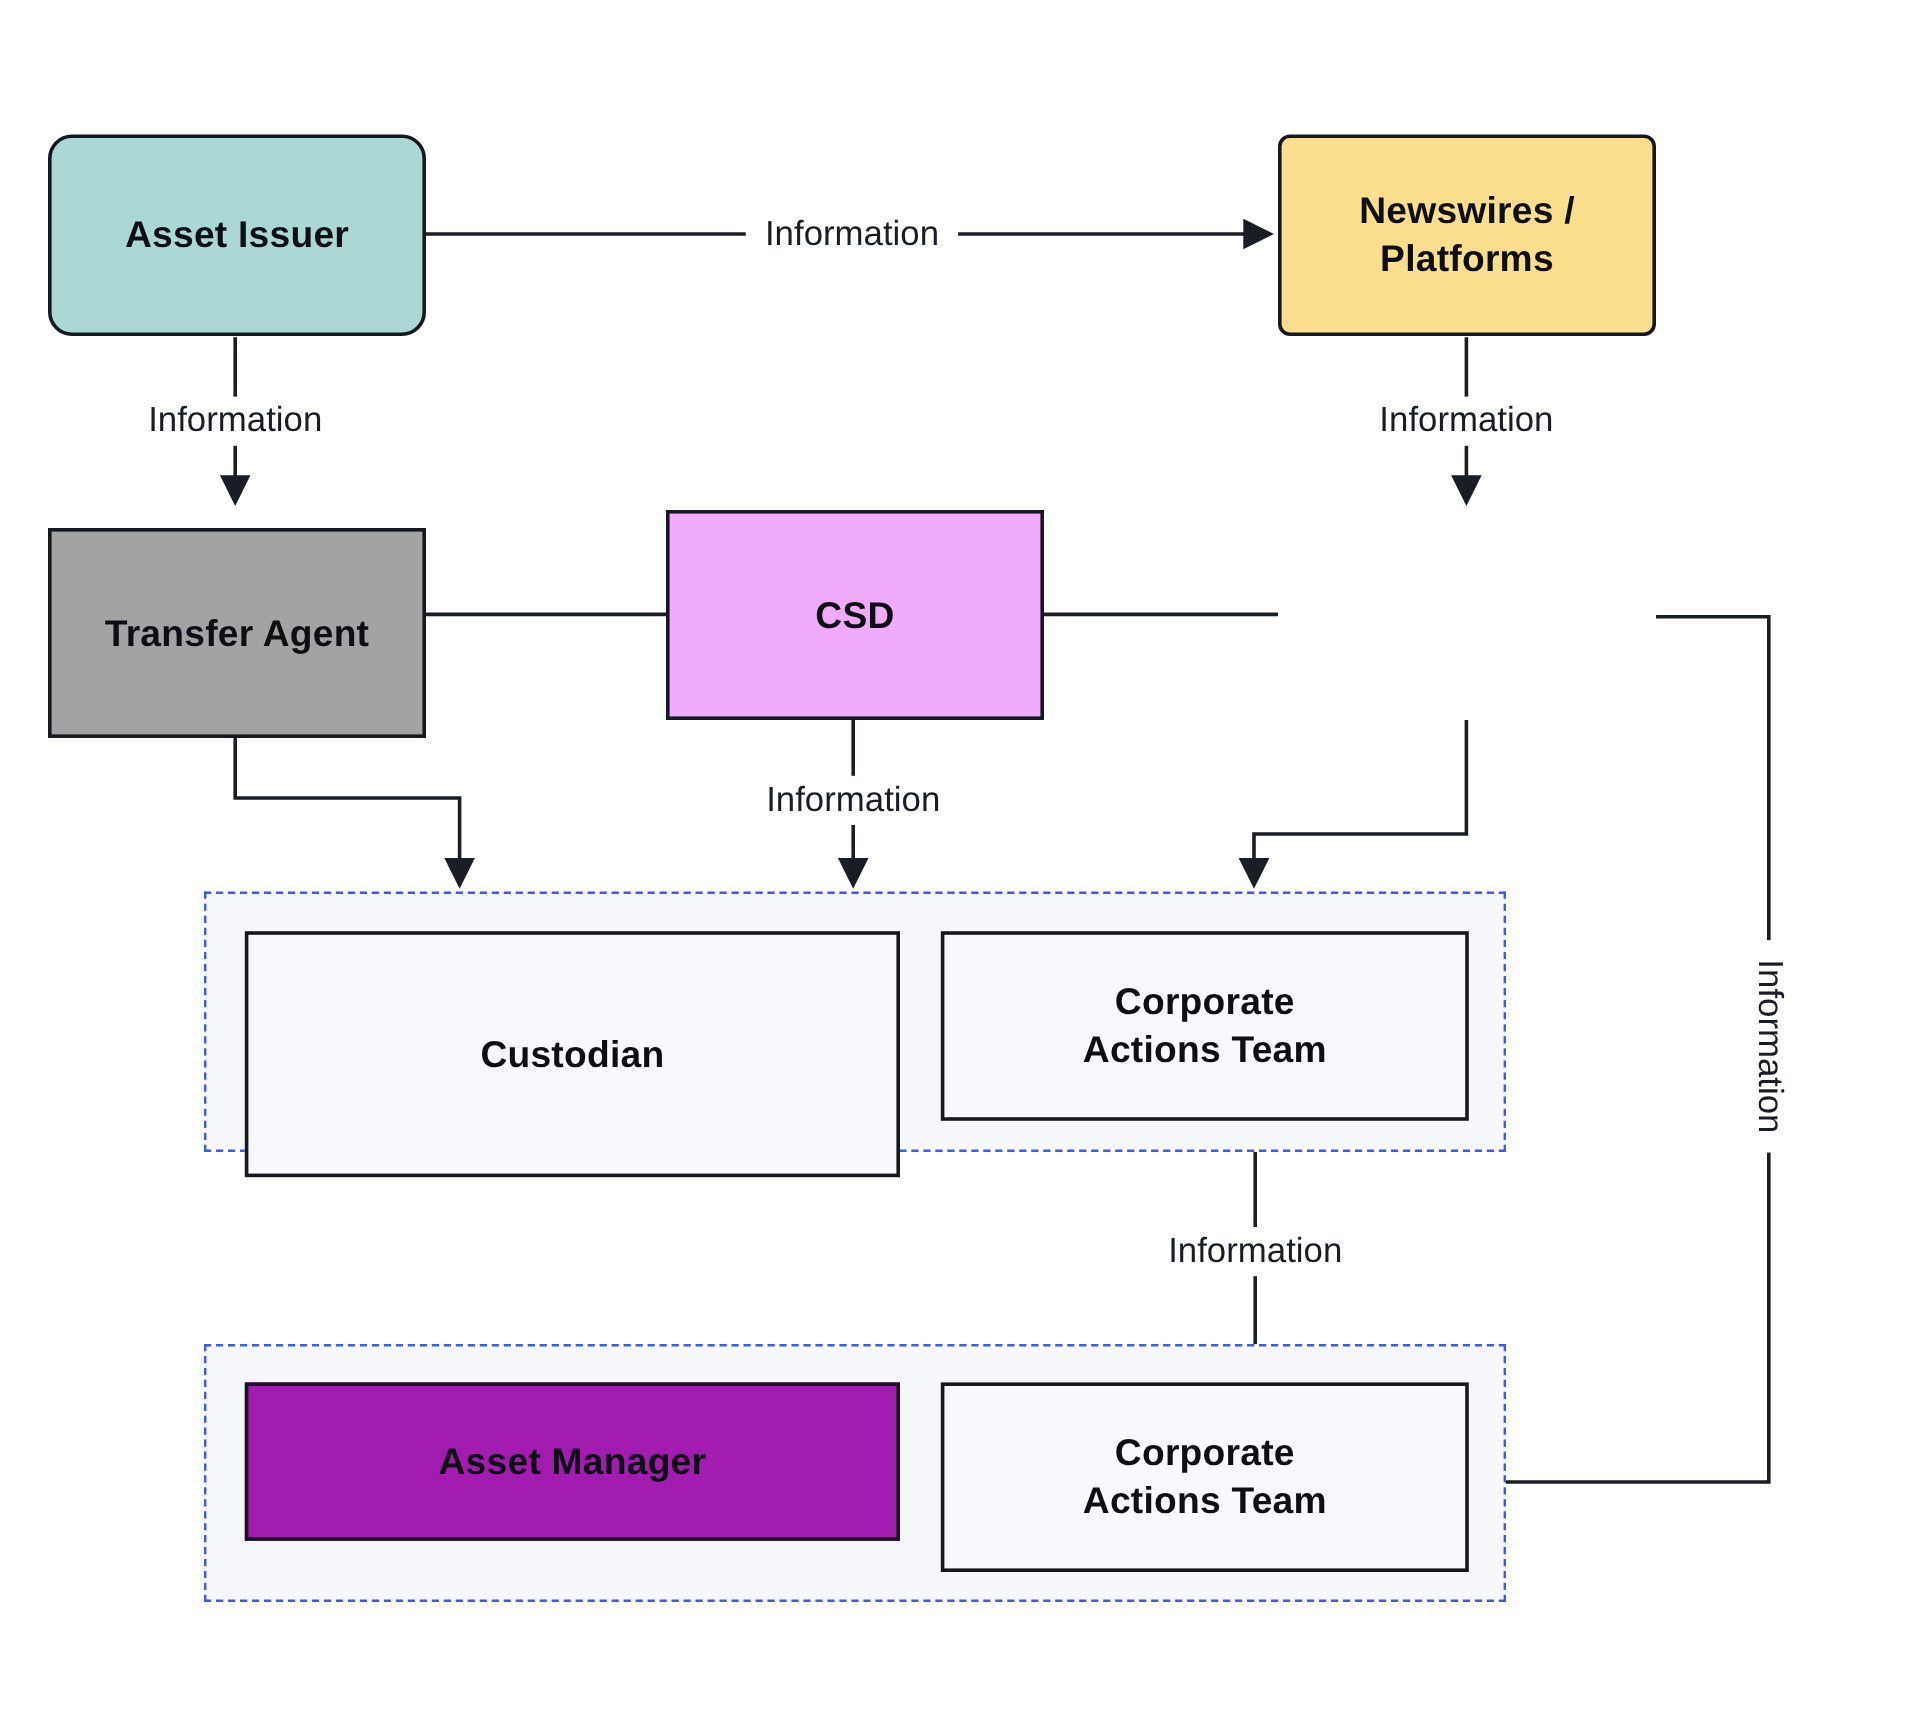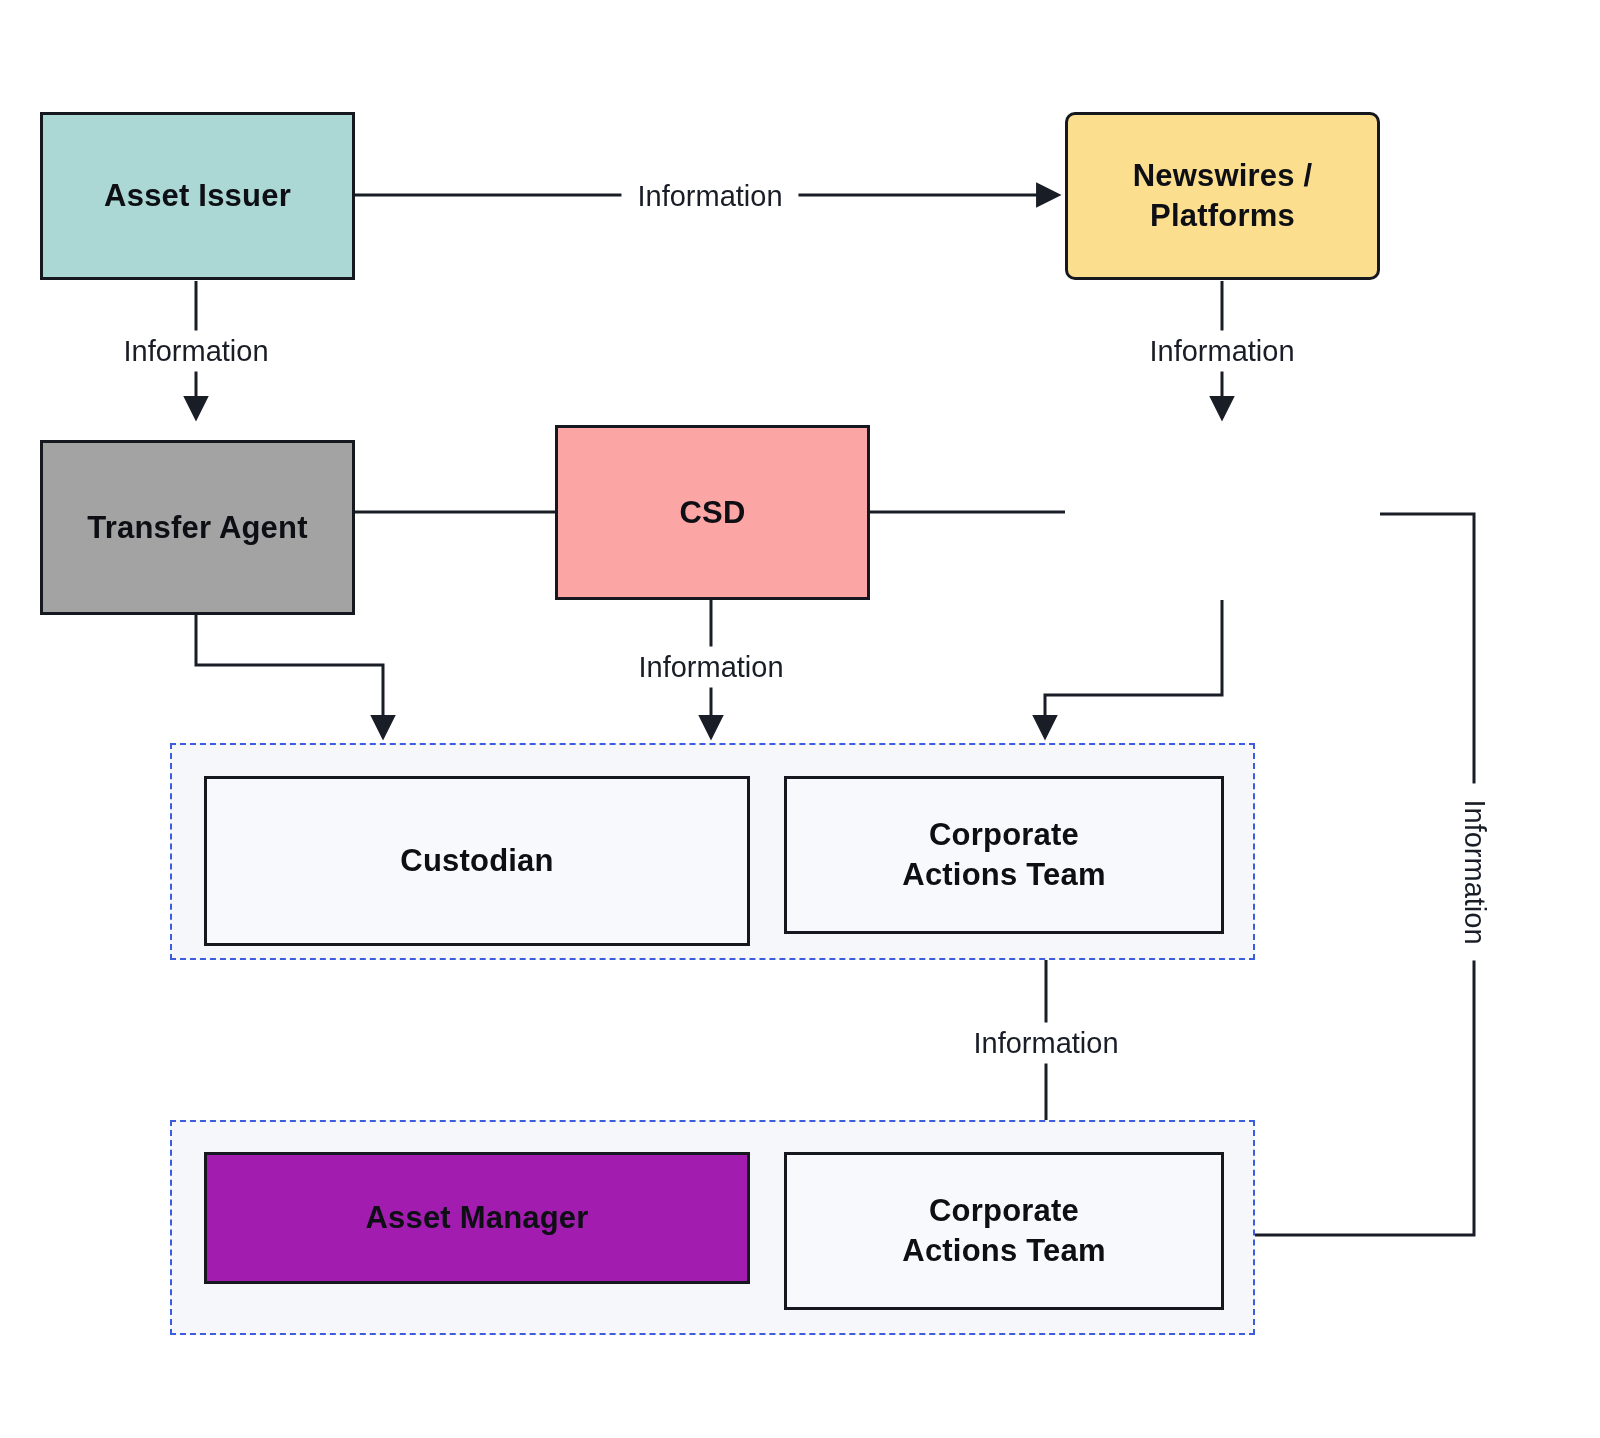--- a/index.html
+++ b/index.html
@@ -74,40 +74,40 @@
       <path d="M 355 512 H 555"></path>
       <path d="M 870 512 H 1065"></path>
       <path d="M 196 600 V 665 H 383 V 737" marker-end="url(#arrow)"></path>
       <path d="M 711 600 V 737" marker-end="url(#arrow)"></path>
       <path d="M 1222 600 V 695 H 1045 V 737" marker-end="url(#arrow)"></path>
       <path d="M 1046 932 V 1143" marker-end="url(#arrow)"></path>
       <path d="M 1380 514 H 1474 V 1235 H 1229" marker-end="url(#arrow)"></path>
     </g>
   </svg>
 
-  <div class="node" style="left: 40px; top: 112px; width: 315px; height: 168px; background-color: rgb(171, 216, 212);">
+  <div class="node" style="left: 40px; top: 112px; width: 315px; height: 168px; background-color: rgb(171, 216, 212); border-radius: 20px;">
     <span class="node-label">Asset Issuer</span>
   </div>
 
   <div class="node" style="left: 1065px; top: 112px; width: 315px; height: 168px; background-color: rgb(251, 222, 142); border-radius: 10px;">
     <span class="node-label">Newswires /
 Platforms</span>
   </div>
 
   <div class="node" style="left: 40px; top: 440px; width: 315px; height: 175px; background-color: #a3a3a3;">
     <span class="node-label">Transfer Agent</span>
   </div>
 
-  <div class="node" style="left: 555px; top: 425px; width: 315px; height: 175px; background-color: #fca5a5; text-align: center;">
+  <div class="node" style="left: 555px; top: 425px; width: 315px; height: 175px; background-color: #f0abfc; text-align: center;">
     <span class="node-label">CSD</span>
   </div>
 
 
   <div class="group" style="left:170px; top:743px; width:1085px; height:217px;">
-    <div class="node" style="left: 32px; top: 31px; width: 546px; height: 170px; background-color: rgb(248, 249, 253);">
+    <div class="node" style="left: 32px; top: 31px; width: 546px; height: 205px; background-color: rgb(248, 249, 253);">
       <span class="node-label">Custodian</span>
     </div>
     <div class="node" style="left: 612px; top: 31px; width: 440px; height: 158px; background-color: rgb(248, 249, 253);">
       <span class="node-label">Corporate
 Actions Team</span>
     </div>
   </div>
 
   <div class="group" style="left:170px; top:1120px; width:1085px; height:215px;">
     <div class="node" style="left: 32px; top: 30px; width: 546px; height: 132px; background-color: #a21caf;">

